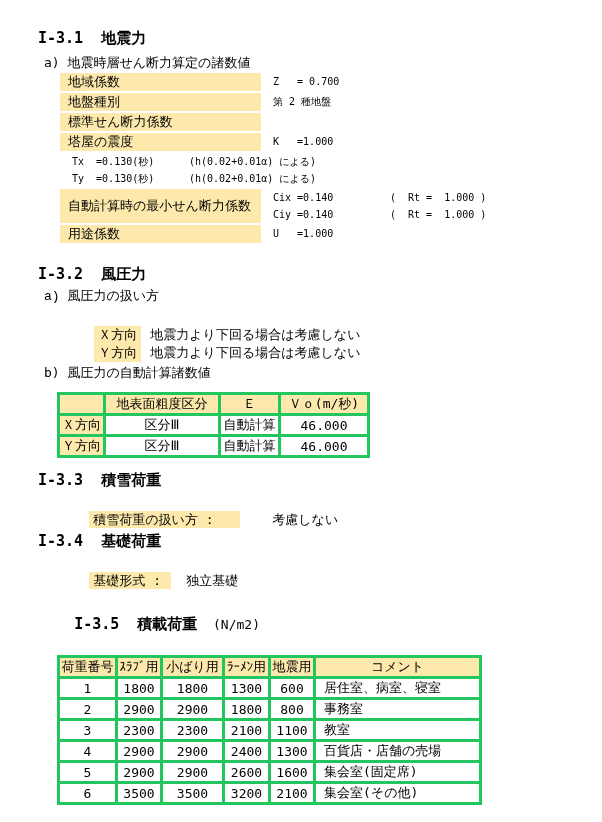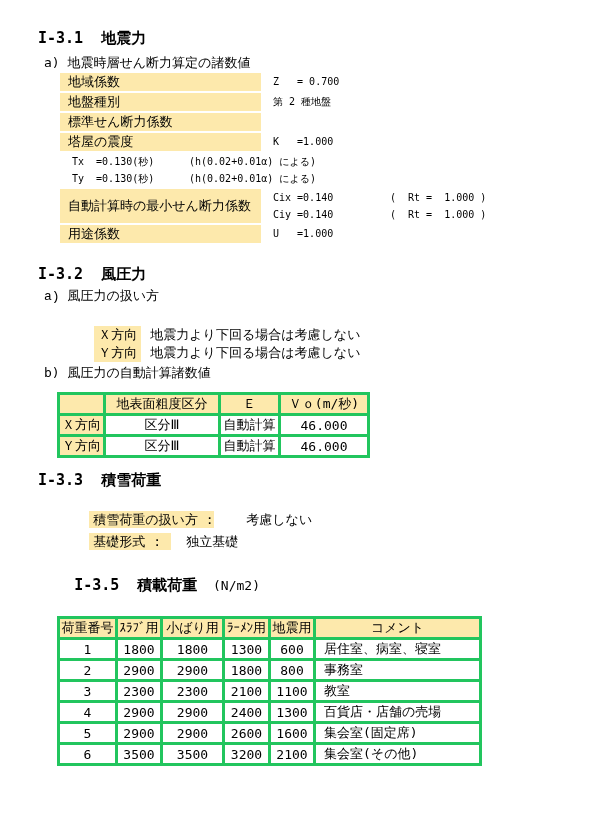--- a/index.html
+++ b/index.html
@@ -33,21 +33,21 @@
 
   table { border-collapse:collapse; table-layout:fixed; }
   td { border:3px solid #22c55e; height:17px; text-align:center; font-size:13px; padding:0; overflow:hidden; white-space:nowrap; }
   .wtable { margin:12px 0 0 19px; border:2px solid #000; }
   .wtable tr.head td { background:#FDE9AC; border-bottom:2px solid #000; }
   .wtable td.dir { background:#FDE9AC; }
 
   
   .kvline { margin-left:20px; height:17px; line-height:17px; font-size:13px; white-space:pre; }
   .kvlabel { display:inline-block; background:#FDE9AC; box-sizing:border-box; padding-left:4px; }
-  .kvlabel.snow { width:125px; }
+  .kvlabel.snow { width:151px; }
   .kvlabel.fnd { width:82px; }
   .kvvalue.snow { margin-left:32px; }
   .kvvalue.fnd { margin-left:15px; }
 
   
   .h2 .unit { font-size:13px; font-weight:normal; }
   .ltable { margin:3px 0 0 19px; border:2px solid #000; }
   .ltable tr { height:18px; }
   .ltable tr.head { height:20px; }
   .ltable tr.head td { background:#FDE9AC; border-bottom:2px solid #000; }
@@ -173,20 +173,21 @@
       <td>46.000</td>
     </tr>
   </tbody>
     </table>
 
   <div class="h2 mt-sec3">I-3.3  積雪荷重</div>
   <div class="kvline mt-kv">
     <span class="kvlabel snow">積雪荷重の扱い方 :</span><span class="kvvalue snow" style="margin-left:32px">考慮しない</span>
   </div>
 
+  <div class="h2 mt-sec4">I-3.4  基礎荷重</div>
   <div class="kvline mt-kv">
     <span class="kvlabel fnd">基礎形式 :</span><span class="kvvalue fnd" style="margin-left:15px">独立基礎</span>
   </div>
 
   <div class="h2 mt-sec5">
     <span>I-3.5  積載荷重</span><span class="unit">  </span><span class="unit">(N/m2)</span>
   </div>
 
   <table class="ltable">
     <colgroup>

